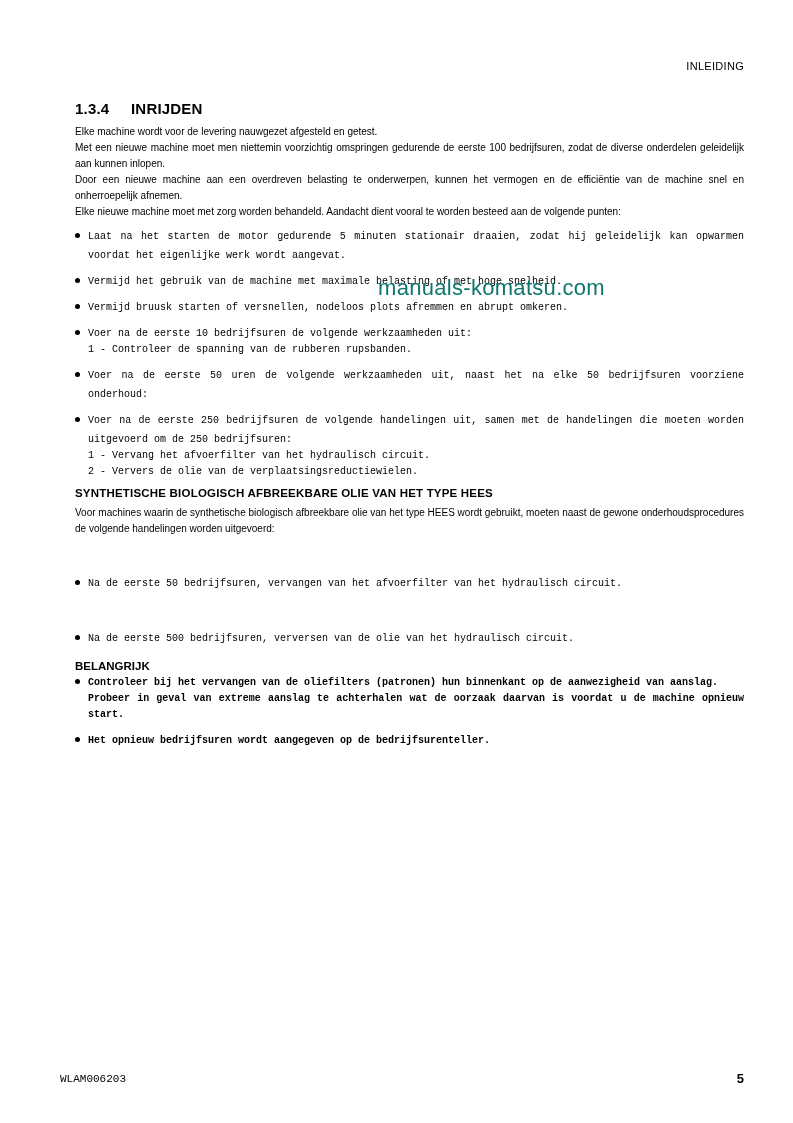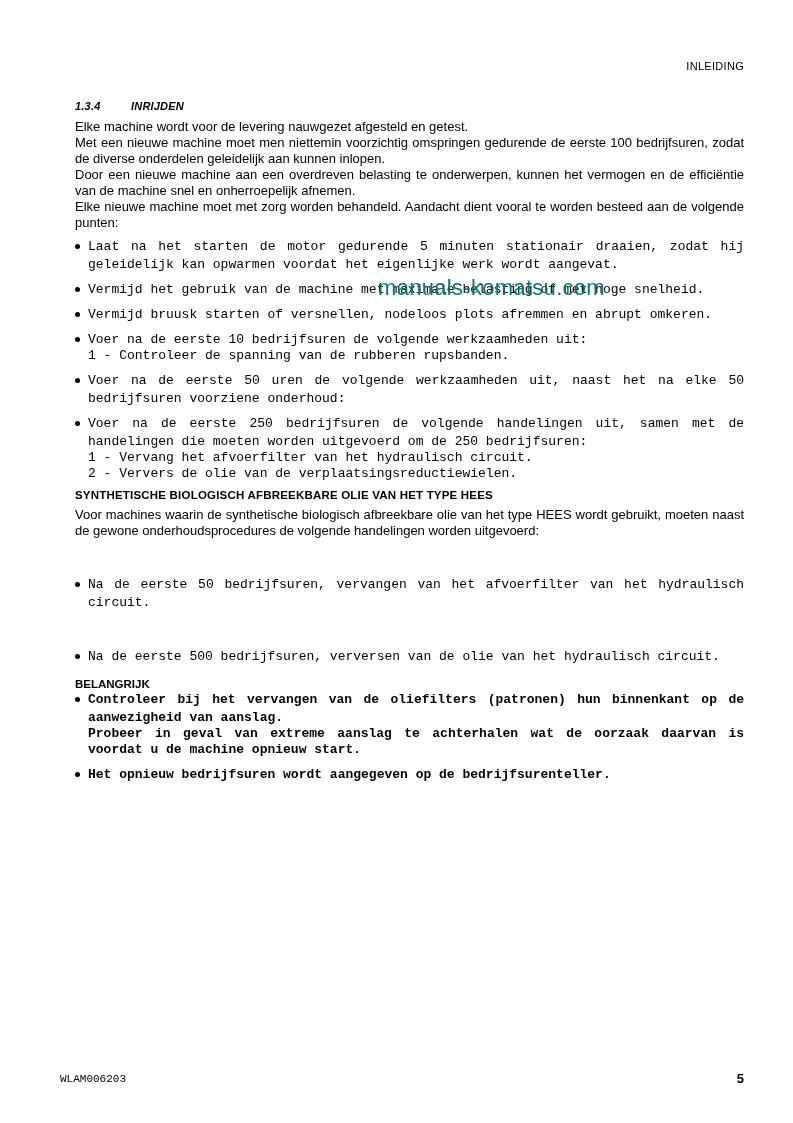--- a/index.html
+++ b/index.html
@@ -1,22 +1,22 @@
 <!DOCTYPE html>
 <html><head>
 <meta charset="utf-8">
 <style>
   html, body { margin: 0; padding: 0; background: #ffffff; }
   body { width: 793px; height: 1123px; position: relative; overflow: hidden;
          font-family: "Liberation Sans", sans-serif; color: #000; }
   .running-head { position: absolute; top: 60px; right: 49px; font-size: 11px; letter-spacing: 0.3px; }
   .page { position: absolute; left: 75px; top: 100px; width: 669px; }
-  .section-title { font-size: 11px; font-weight: bold; margin: 0 0 7px 0; letter-spacing: 0.2px; font-style: italic; }
+  .section-title { font-size: 15px; font-weight: bold; margin: 0 0 7px 0; letter-spacing: 0.2px; }
   .section-title .num { display: inline-block; width: 56px; }
-  p, .li-text, .sub { font-size: 13px; line-height: 16px; }
+  p, .li-text, .sub { font-size: 10px; line-height: 16px; }
   p { margin: 0; text-align: justify; }
   ul { list-style: none; margin: 0; padding: 0; }
   li { position: relative; padding-left: 13px; text-align: justify; font-family: Liberation Mono, monospace; }
   li .bullet { position: absolute; left: 0; top: 7px; width: 5px; height: 5px; background: #000; border-radius: 50%; }
   .b1 { margin-top: 6px; }
   .b1 li { margin-bottom: 7px; }
   .sub { display: block; }
   .subhead { font-size: 11.5px; font-weight: bold; letter-spacing: 0.2px; margin: 7px 0 6px 0; }
   .b2 { margin-top: 6px; }
   .b2 li { margin-bottom: 7px; margin-top: 36px; }

